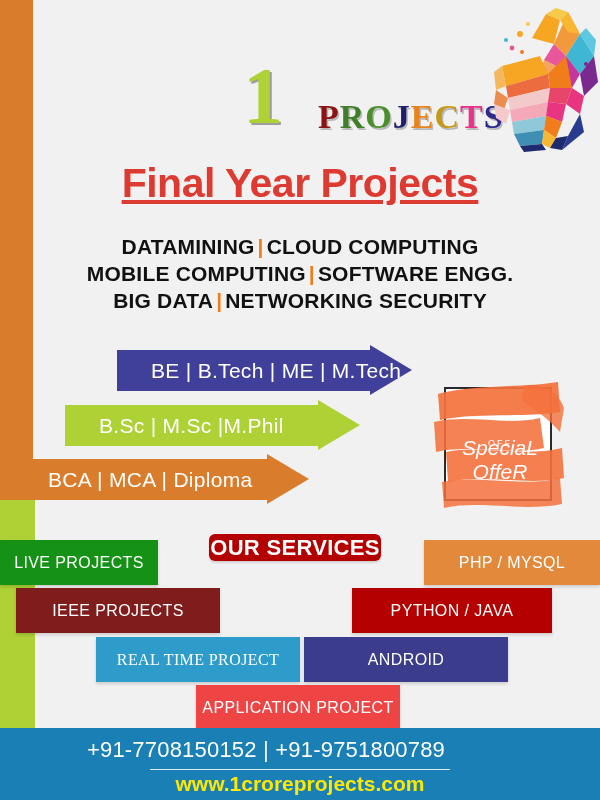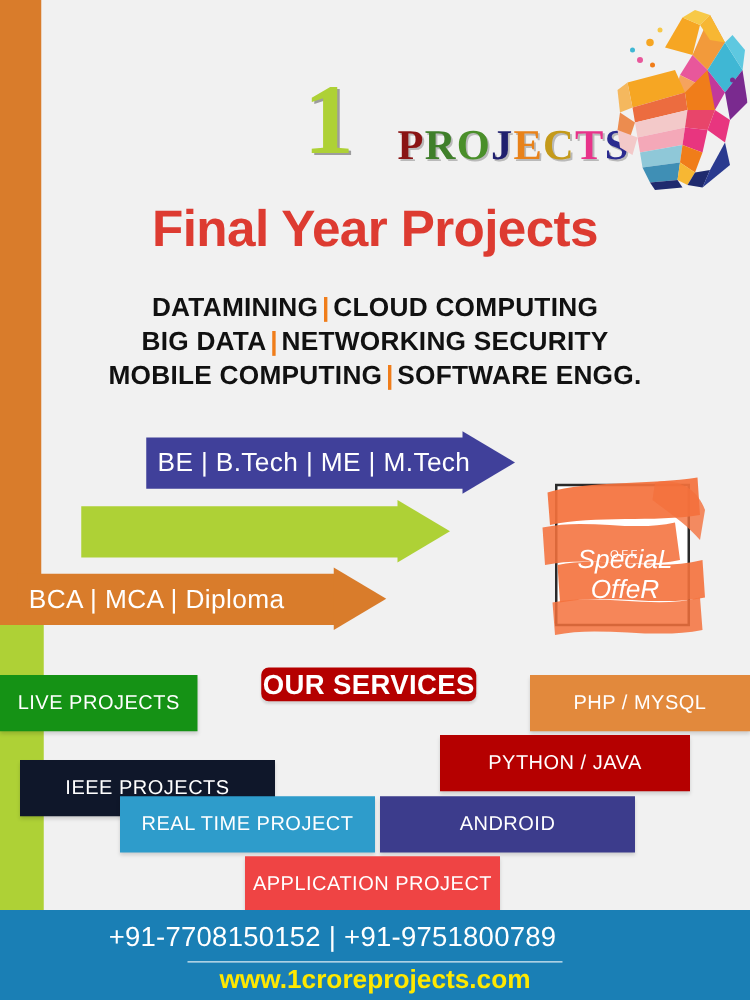--- a/index.html
+++ b/index.html
@@ -11,21 +11,21 @@
     position:relative;
   }
   .poster{position:relative;width:600px;height:800px;background:#f1f1f1;overflow:hidden;}
 
   .bar-orange-v{left:14px;top:0;width:33px;height:500px;background:#d97c2b;}
   .bar-green-v {left:65px;top:0;width:35px;height:440px;background:#aed136;}
 
   
   .arrow{position:absolute;display:flex;align-items:center;color:#ffffff;
          font-weight:400;letter-spacing:.3px;}
-  .arrow .lbl{padding-left:9px;white-space:nowrap;text-align:center;}
+  .arrow .lbl{padding-left:34px;white-space:nowrap;text-align:center;}
 
   .arrow-blue{left:117px;top:350px;width:295px;height:41px;font-size:21px;}
   .arrow-green{left:65px;top:405px;width:295px;height:41px;font-size:21px;}
   .arrow-orange{left:14px;top:459px;width:295px;height:41px;font-size:21px;}
 
   .arrow-body{position:absolute;left:0;top:0;height:100%;}
   .arrow-blue  .arrow-body{width:258px;background:#40409a;}
   .arrow-green .arrow-body{width:258px;background:#aed136;}
   .arrow-orange.arrow .arrow-body{width:258px;background:#d97c2b;}
 
@@ -45,21 +45,21 @@
                font-family:"Liberation Serif",serif;letter-spacing:1px;line-height:1;}
   .logo .projects{position:absolute;left:75px;top:48px;font-size:34px;font-weight:700;
                   font-family:"Liberation Serif",serif;letter-spacing:1px;line-height:1;}
   .logo span.l{text-shadow:1.5px 1.5px 0 #b9b9b9;}
 
   
   .hand{position:absolute;left:476px;top:4px;width:122px;height:148px;}
 
   
   .headline{position:absolute;left:0;top:160px;width:600px;text-align:center;
-            font-size:41px;font-weight:700;color:#dd3b31;letter-spacing:-0.5px;}
+            font-size:41px;font-weight:700;color:#dd3b31;letter-spacing:-0.5px;text-decoration:underline;}
 
   
   .subjects{position:absolute;left:0;top:233px;width:600px;text-align:center;
             color:#111111;font-size:21px;font-weight:700;line-height:27px;
             letter-spacing:.2px;}
   .subjects .sep{color:#f07d1a;font-weight:700;padding:0 3px;}
 
   
   .offer{position:absolute;left:432px;top:378px;width:136px;height:136px;}
   .offer .frame{position:absolute;left:12px;top:9px;width:104px;height:110px;
@@ -143,32 +143,33 @@
       <circle cx="30" cy="36" r="2" fill="#3fb7d4"></circle>
       <circle cx="46" cy="48" r="2" fill="#f07d1a"></circle>
       <circle cx="110" cy="60" r="2" fill="#7a2a8f"></circle>
     </svg>
   </div>
 
   <div class="headline">Final Year Projects</div>
 
   <div class="subjects" id="subjects-block">
       <div><span>DATAMINING</span><span class="sep">|</span><span>CLOUD COMPUTING</span></div>
+      <div><span>MOBILE COMPUTING</span><span class="sep">|</span><span>SOFTWARE ENGG.</span></div>
       <div><span>BIG DATA</span><span class="sep">|</span><span>NETWORKING SECURITY</span></div>
-      <div><span>MOBILE COMPUTING</span><span class="sep">|</span><span>SOFTWARE ENGG.</span></div>
     </div>
 
   <div class="arrow arrow-blue">
     <div class="arrow-body" style="background: rgb(64, 64, 154);"></div>
     <div class="arrow-head" style="border-left-color: rgb(64, 64, 154);"></div>
     <div class="lbl">BE | B.Tech | ME | M.Tech</div>
   </div>
   <div class="arrow arrow-green">
     <div class="arrow-body" style="background: rgb(174, 209, 54);"></div>
     <div class="arrow-head" style="border-left-color: rgb(174, 209, 54);"></div>
+    <div class="lbl">B.Sc | M.Sc  |M.Phil</div>
   </div>
   <div class="arrow arrow-orange">
     <div class="arrow-body" style="background: rgb(217, 124, 43);"></div>
     <div class="arrow-head" style="border-left-color: rgb(217, 124, 43);"></div>
     <div class="lbl">BCA | MCA | Diploma</div>
   </div>
 
   <div class="offer">
     <div class="frame"></div>
     <svg width="136" height="136" viewBox="0 0 136 136">
@@ -183,23 +184,23 @@
       <div class="sp">SpeciaL</div>
       <div class="of2">OffeR</div>
     </div>
   </div>
 
   <div class="services-badge">OUR SERVICES</div>
 
   <div id="tiles-host">
       <div class="tile" style="left: 0px; top: 540px; width: 158px; background: rgb(21, 146, 21);">LIVE PROJECTS</div>
       <div class="tile" style="left: 424px; top: 540px; width: 176px; background: rgb(226, 137, 60);">PHP / MYSQL</div>
-      <div class="tile" style="left: 16px; top: 588px; width: 204px; background: #0f172a; margin-top: 20px;">IEEE PROJECTS</div>
+      <div class="tile" style="left: 16px; top: 588px; width: 204px; background: #7f1d1d;">IEEE PROJECTS</div>
       <div class="tile" style="left: 352px; top: 588px; width: 200px; background: rgb(181, 0, 0);">PYTHON / JAVA</div>
-      <div class="tile" style="left: 96px; top: 637px; width: 204px; background: rgb(46, 156, 203);">REAL TIME PROJECT</div>
+      <div class="tile" style="left: 96px; top: 637px; width: 204px; background: rgb(46, 156, 203); font-family: Liberation Serif, serif;">REAL TIME PROJECT</div>
       <div class="tile" style="left: 304px; top: 637px; width: 204px; background: rgb(60, 60, 140);">ANDROID</div>
       <div class="tile" style="left: 196px; top: 685px; width: 204px; background: #ef4444;">APPLICATION PROJECT</div>
     </div>
 
   <div class="footer">
     <div class="phone">+91-7708150152 | +91-9751800789</div>
     <div class="rule"></div>
     <div class="site">www.1croreprojects.com</div>
   </div>
 

